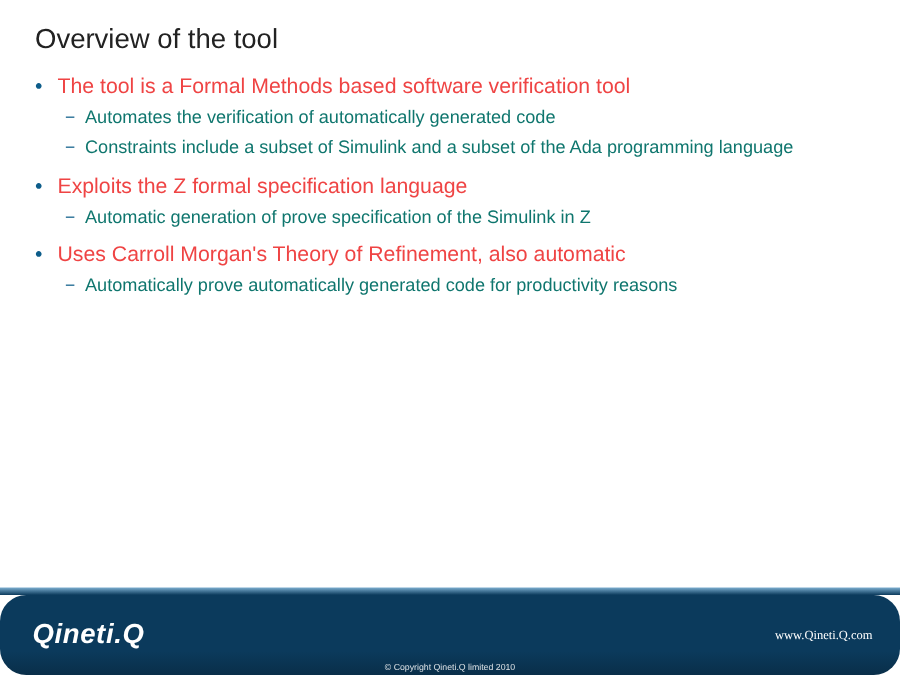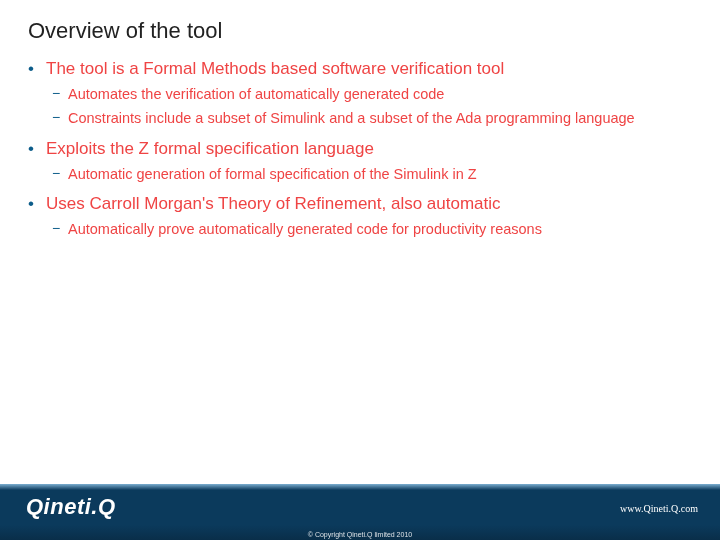--- a/index.html
+++ b/index.html
@@ -3,40 +3,40 @@
 <meta charset="utf-8">
 <style>
   * { margin: 0; padding: 0; box-sizing: border-box; }
   html, body { width: 720px; height: 540px; font-family: Arial, Helvetica, sans-serif; background: #fff; }
   .slide { width: 720px; height: 540px; position: relative; background: #fff; }
   .content { padding: 18px 28px 0 28px; }
   .title { font-size: 22px; font-weight: 400; color: #222; margin-bottom: 14px; }
   .bullets { list-style: none; }
   .lvl1 { font-size: 17px; color: #ef4444; margin: 10px 0 6px 0; padding-left: 18px; position: relative; line-height: 1.25; }
   .lvl1::before { content: "•"; color: #0d5d8a; position: absolute; left: 0; top: 0; font-size: 17px; }
-  .lvl2 { font-size: 14.5px; color: #ef4444; margin: 6px 0 6px 0; padding-left: 40px; position: relative; line-height: 1.25; }
+  .lvl2 { font-size: 14.5px; color: #0f766e; margin: 6px 0 6px 0; padding-left: 40px; position: relative; line-height: 1.25; }
   .lvl2::before { content: "−"; color: #0d5d8a; position: absolute; left: 24px; top: 0; font-size: 14px; }
-  .footer-band { position: absolute; left: 0; right: 0; bottom: 0; height: 50px; background: linear-gradient(#0b3a5c 0%, #0b3a5c 70%, #092e49 100%); }
+  .footer-band { position: absolute; left: 0; right: 0; bottom: 0; height: 64px; background: linear-gradient(#0b3a5c 0%, #0b3a5c 70%, #092e49 100%); border-radius: 21px; }
   .footer-band::before { content: ""; position: absolute; left: 0; right: 0; top: -6px; height: 6px; background: linear-gradient(#7baed0, #0b3a5c); }
   .logo { position: absolute; left: 26px; bottom: 20px; color: #fff; font-style: italic; font-weight: 700; font-size: 22px; letter-spacing: 0.5px; }
   .url { position: absolute; right: 22px; bottom: 26px; color: #fff; font-size: 10px; font-family: Liberation Serif, serif; }
   .copyright { position: absolute; left: 0; right: 0; bottom: 2px; text-align: center; color: #fff; font-size: 7px; opacity: 0.85; }
 </style>
 </head>
 <body>
 
 <div class="slide">
   <div class="content">
     <h1 class="title">Overview of the tool</h1>
     <ul class="bullets">
       <li class="lvl1">The tool is a Formal Methods based software verification tool</li>
       <li class="lvl2">Automates the verification of automatically generated code</li>
       <li class="lvl2">Constraints include a subset of Simulink and a subset of the Ada programming language</li>
       <li class="lvl1">Exploits the Z formal specification language</li>
-      <li class="lvl2">Automatic generation of formal specification of the Simulink in Z</li>
+      <li class="lvl2">Automatic generation of prove specification of the Simulink in Z</li>
       <li class="lvl1">Uses Carroll Morgan's Theory of Refinement, also automatic</li>
       <li class="lvl2">Automatically prove automatically generated code for productivity reasons</li>
     </ul>
   </div>
   <div class="footer-band">
     <div class="logo">Qineti.Q</div>
     <div class="url">www.Qineti.Q.com</div>
     <div class="copyright">© Copyright Qineti.Q limited 2010</div>
   </div>
 </div>

